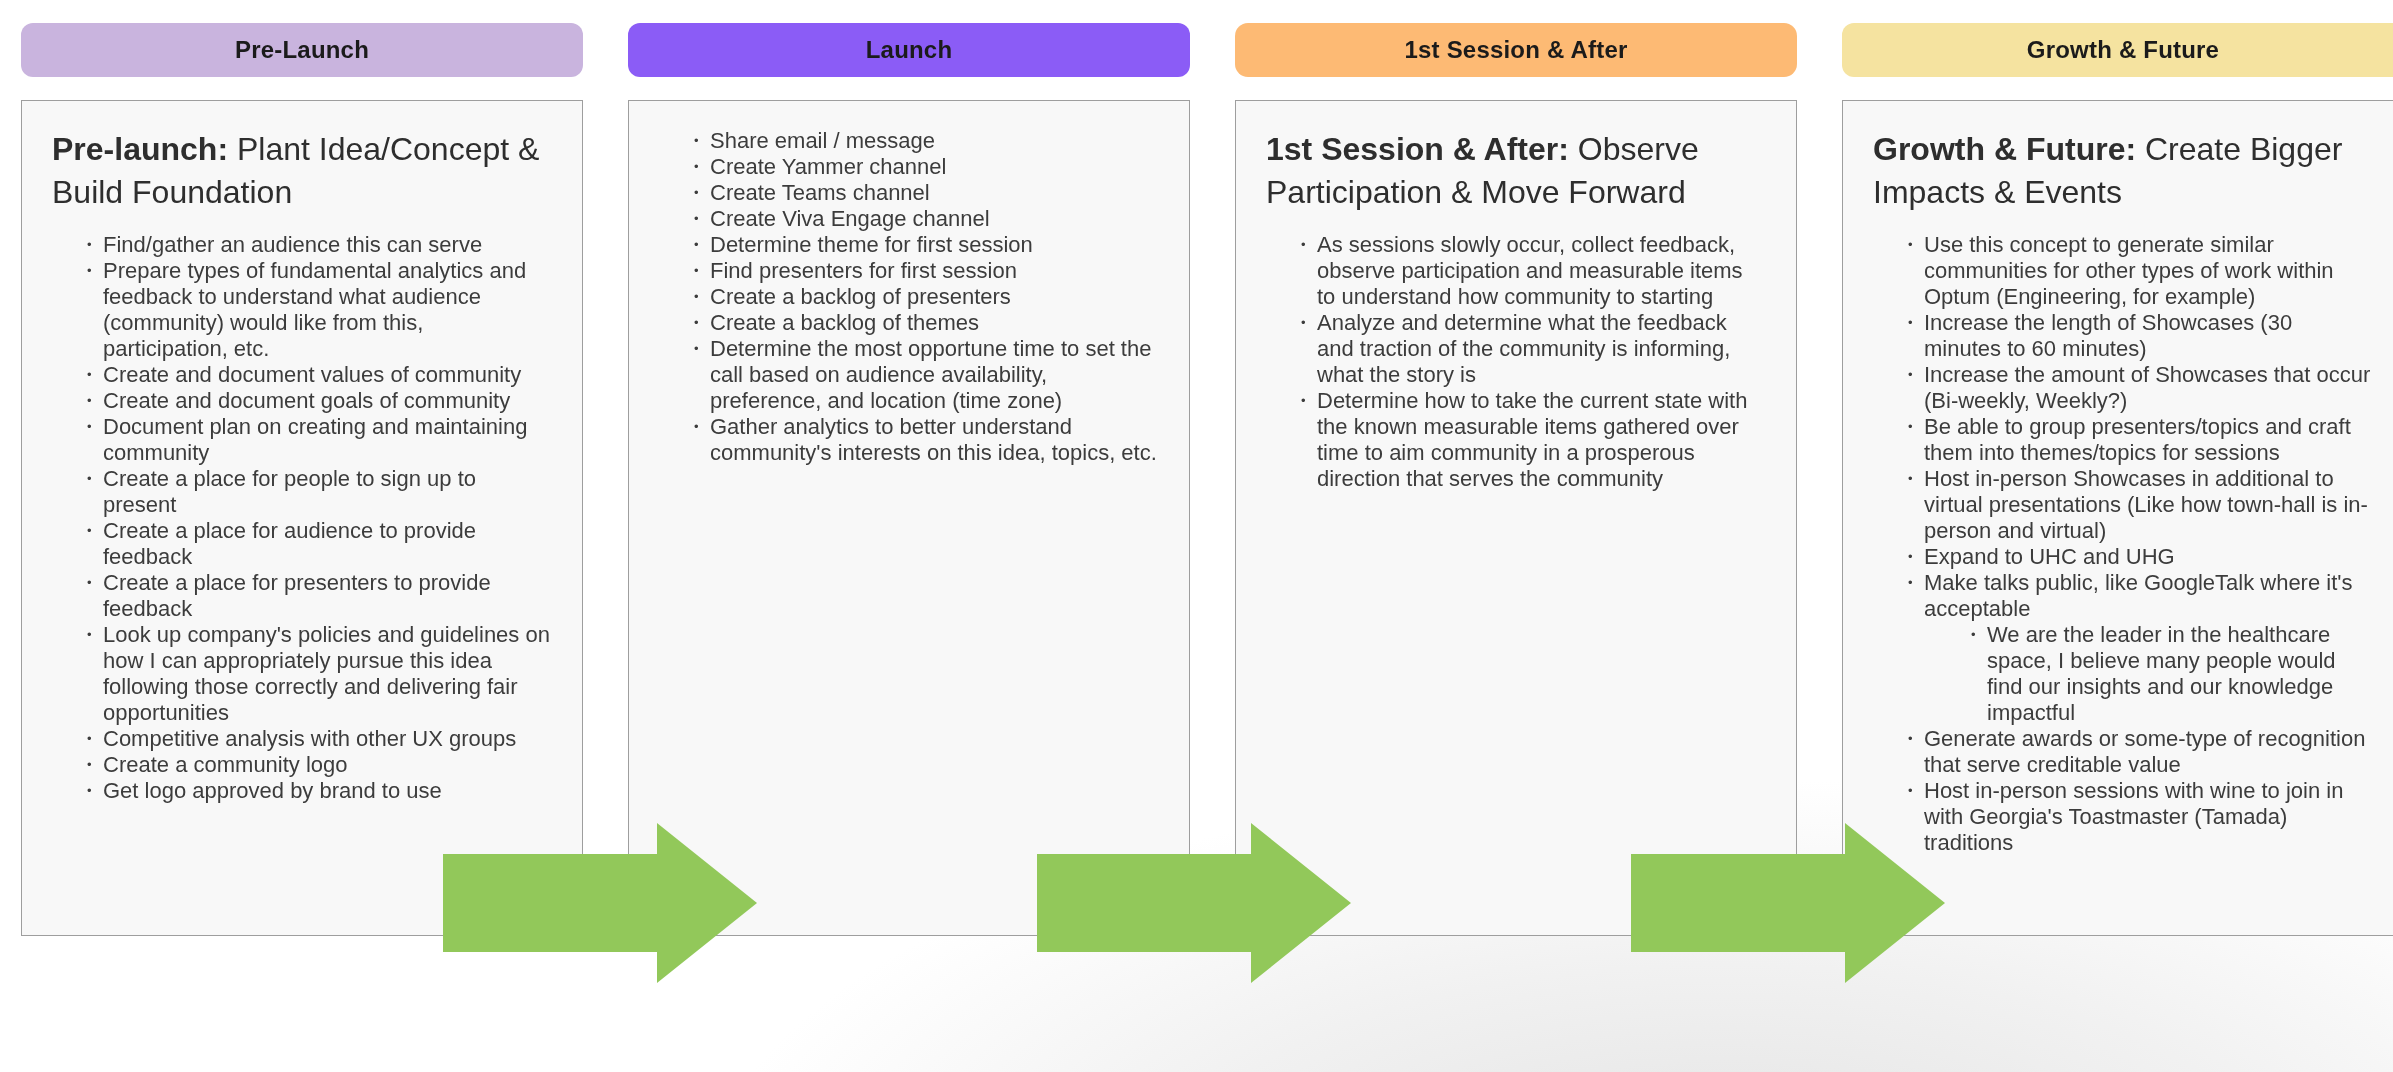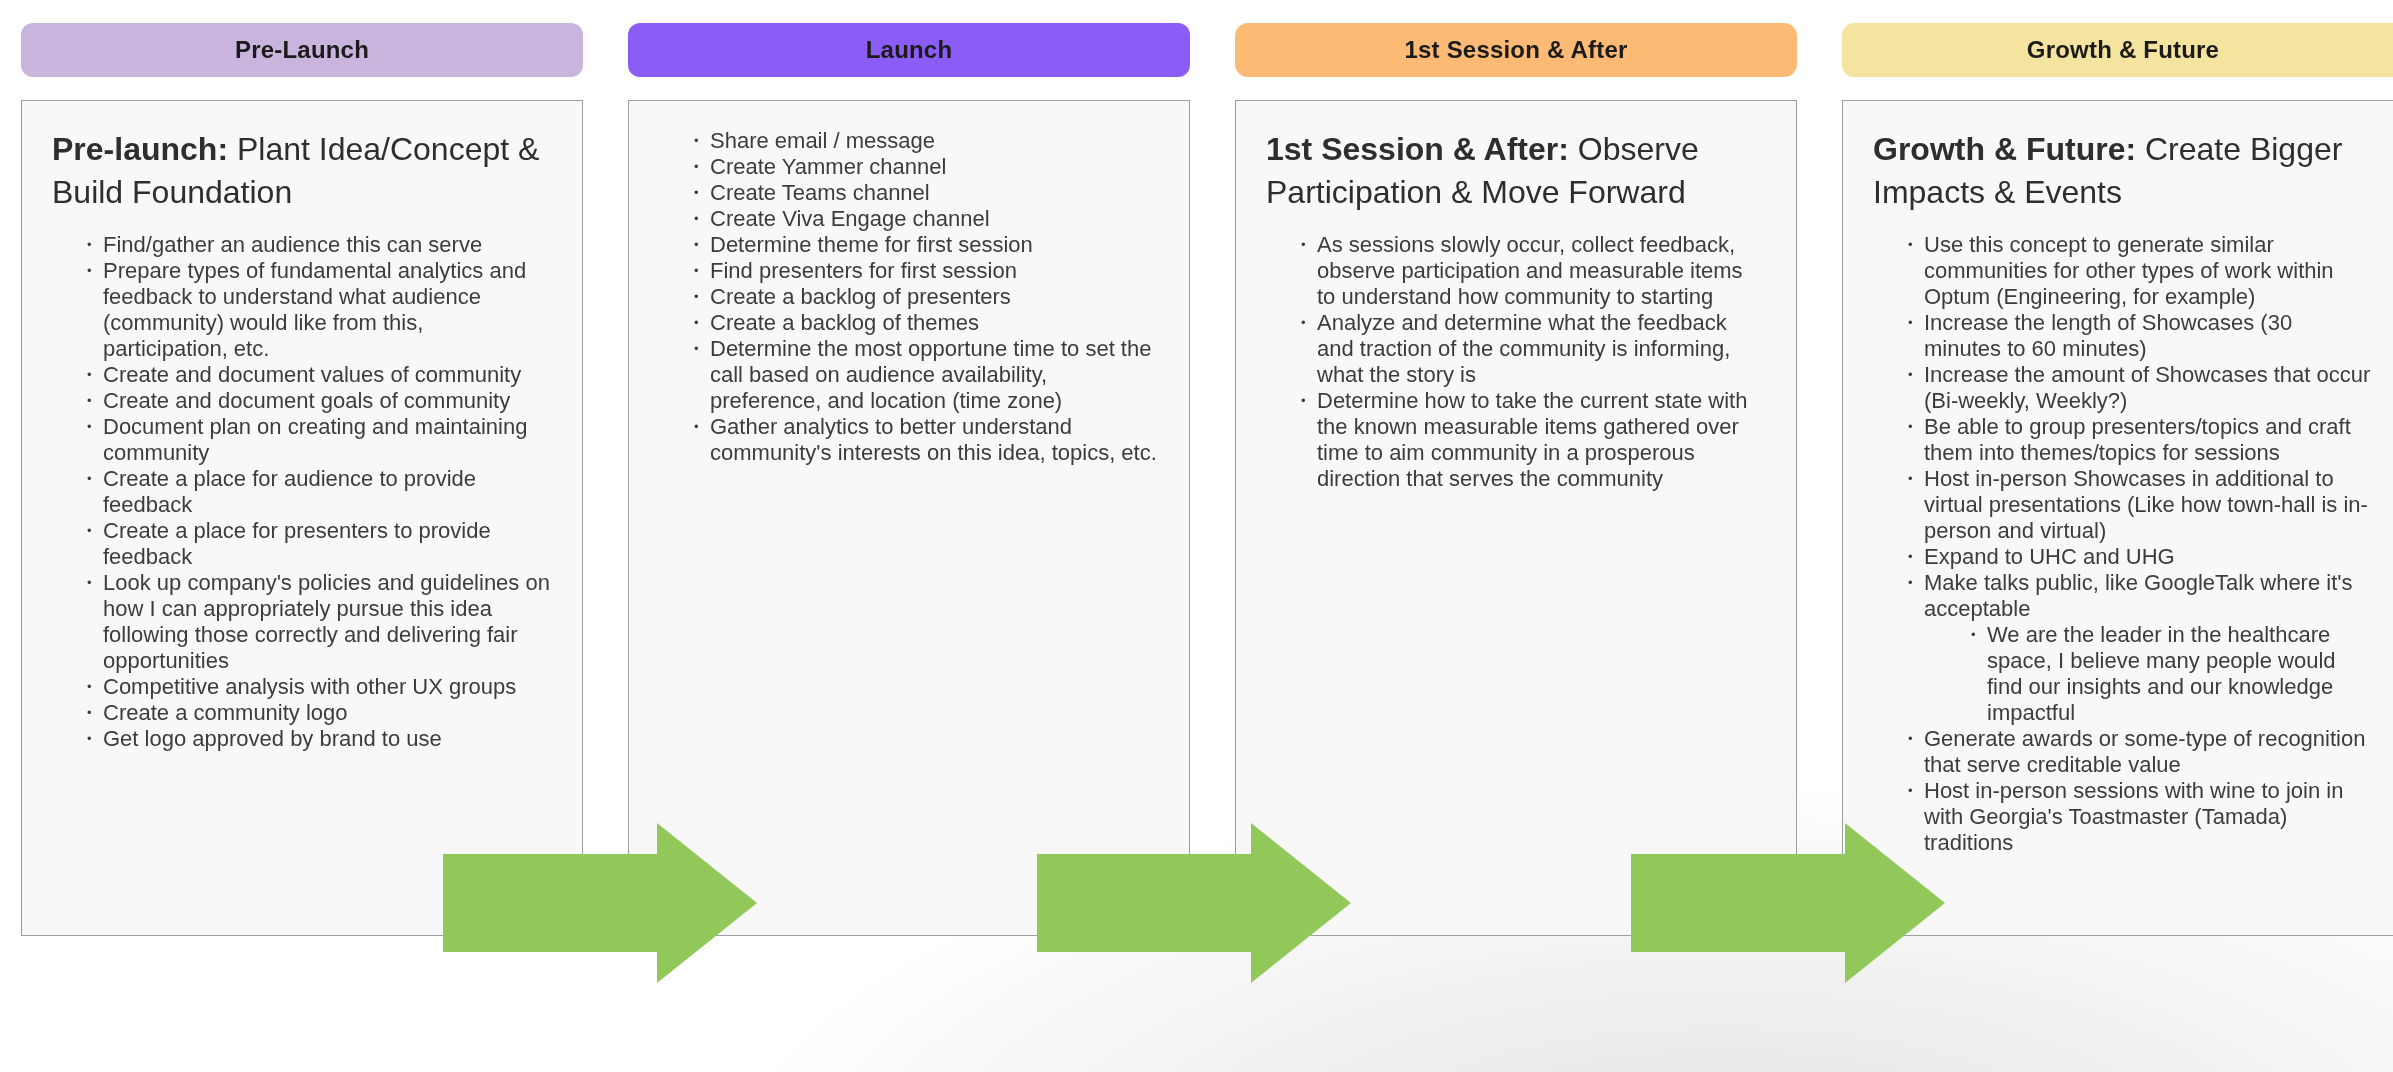--- a/index.html
+++ b/index.html
@@ -93,20 +93,21 @@
     <div class="column">
       <div class="phase-header" style="background: rgb(201, 180, 222);">Pre-Launch</div>
       <div class="phase-card">
         <p class="card-title"><span class="title-lead">Pre-launch:</span> <span>Plant Idea/Concept &amp; Build Foundation</span></p>
         <ul class="bullets">
           <li><span>Find/gather an audience this can serve</span></li>
           <li><span>Prepare types of fundamental analytics and feedback to understand what audience (community) would like from this, participation, etc.</span></li>
           <li><span>Create and document values of community</span></li>
           <li><span>Create and document goals of community</span></li>
           <li><span>Document plan on creating and maintaining community</span></li>
+          <li><span>Create a place for people to sign up to present</span></li>
           <li><span>Create a place for audience to provide feedback</span></li>
           <li><span>Create a place for presenters to provide feedback</span></li>
           <li><span>Look up company's policies and guidelines on how I can appropriately pursue this idea following those correctly and delivering fair opportunities</span></li>
           <li><span>Competitive analysis with other UX groups</span></li>
           <li><span>Create a community logo</span></li>
           <li><span>Get logo approved by brand to use</span></li>
         </ul>
       </div>
     </div>
     <div class="column">

